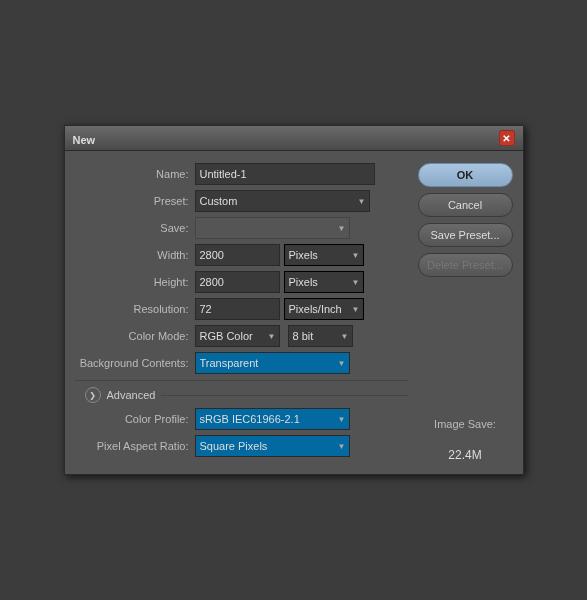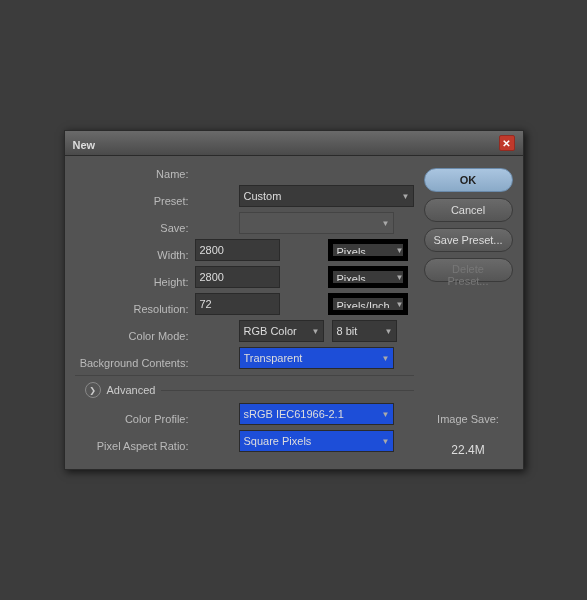--- a/index.html
+++ b/index.html
@@ -66,21 +66,21 @@
     .right-panel {
       width: 95px;
       display: flex;
       flex-direction: column;
       gap: 6px;
       align-items: stretch;
     }
 
     .form-row {
       display: flex;
-      align-items: flex-end;
+      align-items: center;
       margin-bottom: 5px;
     }
 
     .form-label {
       text-align: right;
       color: #bbb;
       min-width: 120px;
       padding-right: 6px;
       font-size: 11px;
       flex-shrink: 0;
@@ -125,21 +125,21 @@
       outline: none;
     }
 
     .width-input, .height-input, .res-input {
       width: 85px;
     }
 
     .unit-select {
       width: 80px;
       background: #3a3a3a;
-      border: 5px solid #000000;
+      border: 1px solid #000000;
       color: #ddd;
       font-size: 11px;
       padding: 2px 4px;
       height: 22px;
       outline: none;
       appearance: none;
       -webkit-appearance: none;
       cursor: pointer;
       margin-left: 4px;
     }
@@ -168,36 +168,35 @@
       height: 22px;
       outline: none;
       appearance: none;
       -webkit-appearance: none;
       cursor: pointer;
       margin-left: 4px;
     }
 
     .bg-select {
       width: 155px;
-      background: #1d4ed8;
+      background: #0369a1;
       border: 1px solid #2a2a2a;
       color: #ddd;
       font-size: 11px;
       padding: 2px 4px;
       height: 22px;
       outline: none;
       appearance: none;
       -webkit-appearance: none;
       cursor: pointer;
     }
 
     .select-arrow-wrapper {
       position: relative;
       display: inline-block;
-      margin-left: 44px;
     }
 
     .select-arrow-wrapper::after {
       content: '▼';
       position: absolute;
       right: 4px;
       top: 50%;
       transform: translateY(-50%);
       font-size: 8px;
       color: #aaa;
@@ -289,20 +288,21 @@
     <span class="title-bar-text">New</span>
     <div class="close-btn">✕</div>
   </div>
 
   <div class="dialog-body">
 
     <div class="left-panel">
 
       <div class="form-row">
         <span class="form-label">Name:</span>
+        <input type="text" class="form-input name-input" value="Untitled-1" style="">
       </div>
 
       <div class="form-row">
         <span class="form-label">Preset:</span>
         <div class="select-arrow-wrapper">
           <select class="preset-select">
             <option>Custom</option>
           </select>
         </div>
       </div>

